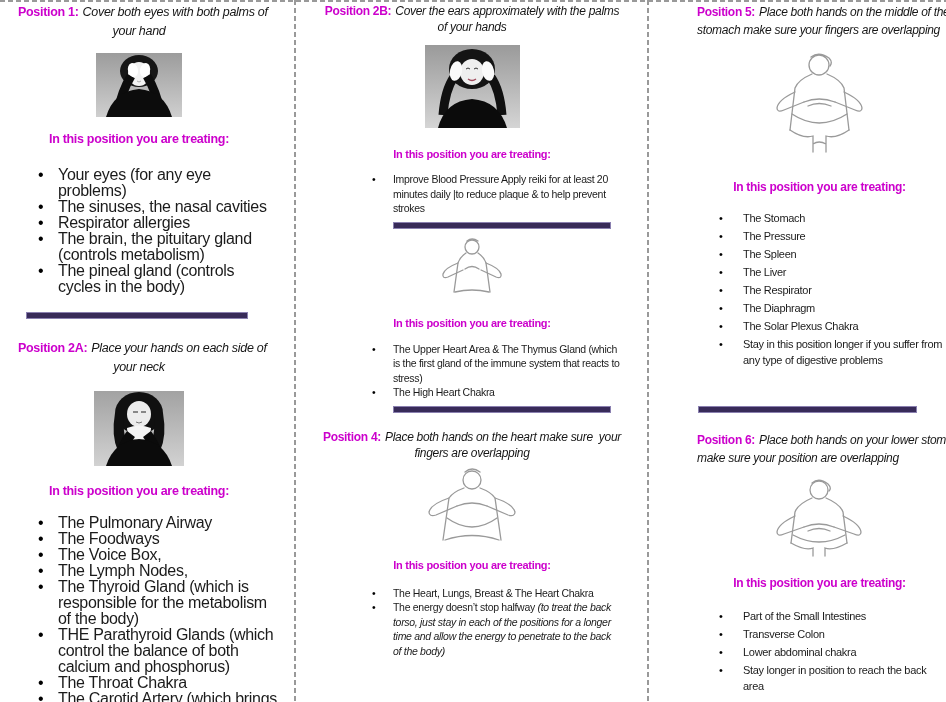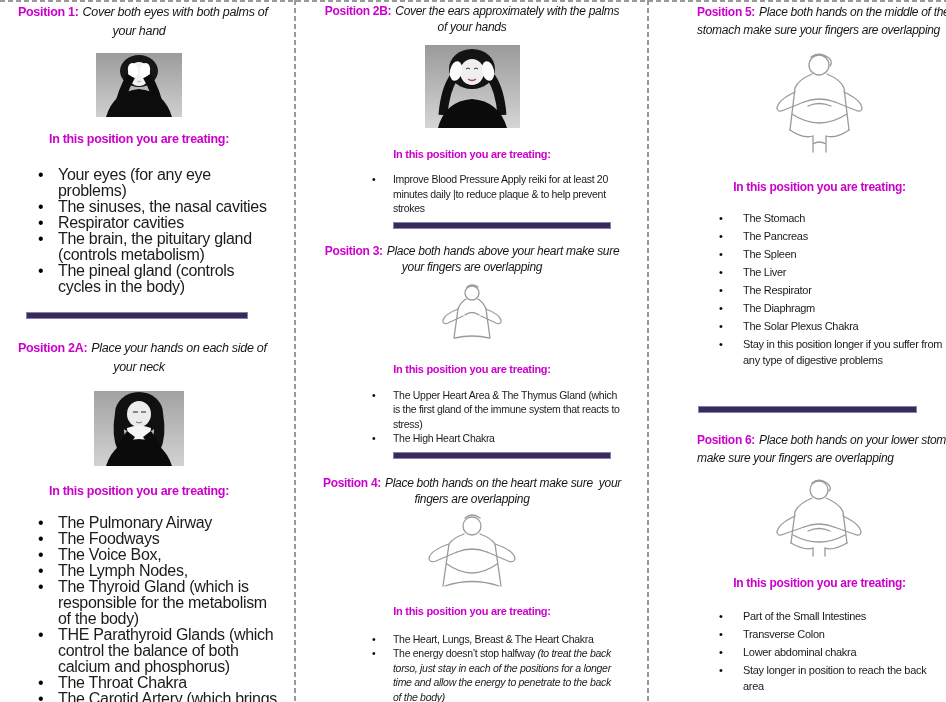--- a/index.html
+++ b/index.html
@@ -85,21 +85,21 @@
           <path d="M64,58 Q60,38 51,23" stroke="#0c0c0c" stroke-width="9" fill="none"></path>
           <ellipse cx="37" cy="17" rx="5" ry="7" fill="#ffffff" transform="rotate(-15 37 17)"></ellipse>
           <ellipse cx="49" cy="17" rx="5" ry="7" fill="#ffffff" transform="rotate(15 49 17)"></ellipse>
           <path d="M10,64 Q18,38 43,36 Q68,38 76,64 Z" fill="#0c0c0c"></path>
         </svg>
       </figure>
       <div class="treat" style="margin-top:14px;">In this position you are treating:</div>
       <ul style="margin-top:20px;">
           <li><span>Your eyes (for any eye problems)</span><span class="it"></span></li>
           <li><span>The sinuses, the nasal cavities</span><span class="it"></span></li>
-          <li><span>Respirator cavities</span><span class="it"></span></li>
+          <li><span>Respirator allergies</span><span class="it"></span></li>
           <li><span>The brain, the pituitary gland (controls metabolism)</span><span class="it"></span></li>
           <li><span>The pineal gland (controls cycles in the body)</span><span class="it"></span></li>
         </ul>
     </section>
 
     <div class="hr" style="margin:17px 0 0 8px; width:222px;"></div>
 
     <section>
       <div class="hgroup" style="margin-top:20px;">
         <div class="hline"><span class="plabel">Position 2A:</span><span class="pdesc after">Place your hands on each side of</span></div>
@@ -169,24 +169,20 @@
       </figure>
       <div class="treat" style="margin-top:19px;">In this position you are treating:</div>
       <ul style="margin-top:11px;">
           <li><span>Improve Blood Pressure Apply reiki for at least 20 minutes daily |to reduce plaque &amp; to help prevent strokes</span><span class="it"></span></li>
         </ul>
     </section>
 
     <div class="hr" style="margin:6px 0 0 95px; width:218px;"></div>
 
     <section>
-      <div class="hgroup" style="margin-top:14px;">
-        <div class="hline"><span class="plabel">Position 3:</span><span class="pdesc after">Place both hands above your heart make sure</span></div>
-        <div class="hline pdesc">your fingers are overlapping</div>
-      </div>
       <figure style="margin-top:9px;">
         <svg width="80" height="55" viewBox="0 0 80 55">
           <g fill="none" stroke="#9a9a9a" stroke-width="1.3" stroke-linecap="round">
             <circle cx="40" cy="9" r="7"></circle>
             <path d="M35,3 Q40,-1 46,3"></path>
             <path d="M34,15 Q28,19 26,25 L22,54 M46,15 Q52,19 54,25 L58,54"></path>
             <path d="M26,25 Q13,30 11,36 Q10,41 16,39 L31,32"></path>
             <path d="M54,25 Q67,30 69,36 Q70,41 64,39 L49,32"></path>
             <path d="M33,31 Q40,26 47,31"></path>
             <path d="M23,54 Q40,50 57,54"></path>
@@ -246,36 +242,36 @@
             <path d="M77,40 Q94,48 95,56 Q95,61 88,58 L68,50"></path>
             <path d="M37,50 Q52,44 68,50 M41,54 Q52,49 64,54"></path>
             <path d="M25,62 Q52,80 80,62"></path>
             <path d="M23,78 Q36,87 46,84 L46,100 M82,78 Q69,87 59,84 L59,100 M46,92 Q52,88 59,92"></path>
           </g>
         </svg>
       </figure>
       <div class="treat" style="margin-top:24px;">In this position you are treating:</div>
       <ul style="margin-top:15px;">
           <li><span>The Stomach</span><span class="it"></span></li>
-          <li><span>The Pancreas</span><span class="it"></span></li>
+          <li><span>The Pressure</span><span class="it"></span></li>
           <li><span>The Spleen</span><span class="it"></span></li>
           <li><span>The Liver</span><span class="it"></span></li>
           <li><span>The Respirator</span><span class="it"></span></li>
           <li><span>The Diaphragm</span><span class="it"></span></li>
           <li><span>The Solar Plexus Chakra</span><span class="it"></span></li>
           <li><span>Stay in this position longer if you suffer from any type of digestive problems</span><span class="it"></span></li>
         </ul>
     </section>
 
     <div class="hr" style="margin:38px 0 0 1px; width:219px;"></div>
 
     <section>
       <div class="hgroup" style="margin-top:18px;">
         <div class="hline"><span class="plabel">Position 6:</span><span class="pdesc after">Place both hands on your lower stomach</span></div>
-        <div class="hline pdesc">make sure your fingers are overlapping</div>
+        <div class="hline pdesc">make sure your position are overlapping</div>
       </div>
       <figure style="margin-top:12px;">
         <svg width="103" height="78" viewBox="0 0 103 78">
           <g fill="none" stroke="#9a9a9a" stroke-width="1.3" stroke-linecap="round">
             <circle cx="51" cy="11" r="9"></circle>
             <path d="M44,4 Q51,-2 60,5 Q64,9 61,12"></path>
             <path d="M44,19 Q30,25 27,33 L23,64 M58,19 Q72,25 75,33 L79,64"></path>
             <path d="M27,37 Q10,45 9,53 Q9,58 16,55 L36,48"></path>
             <path d="M75,37 Q92,45 93,53 Q93,58 86,55 L66,48"></path>
             <path d="M36,48 Q51,42 66,48 M40,52 Q51,47 62,52"></path>

